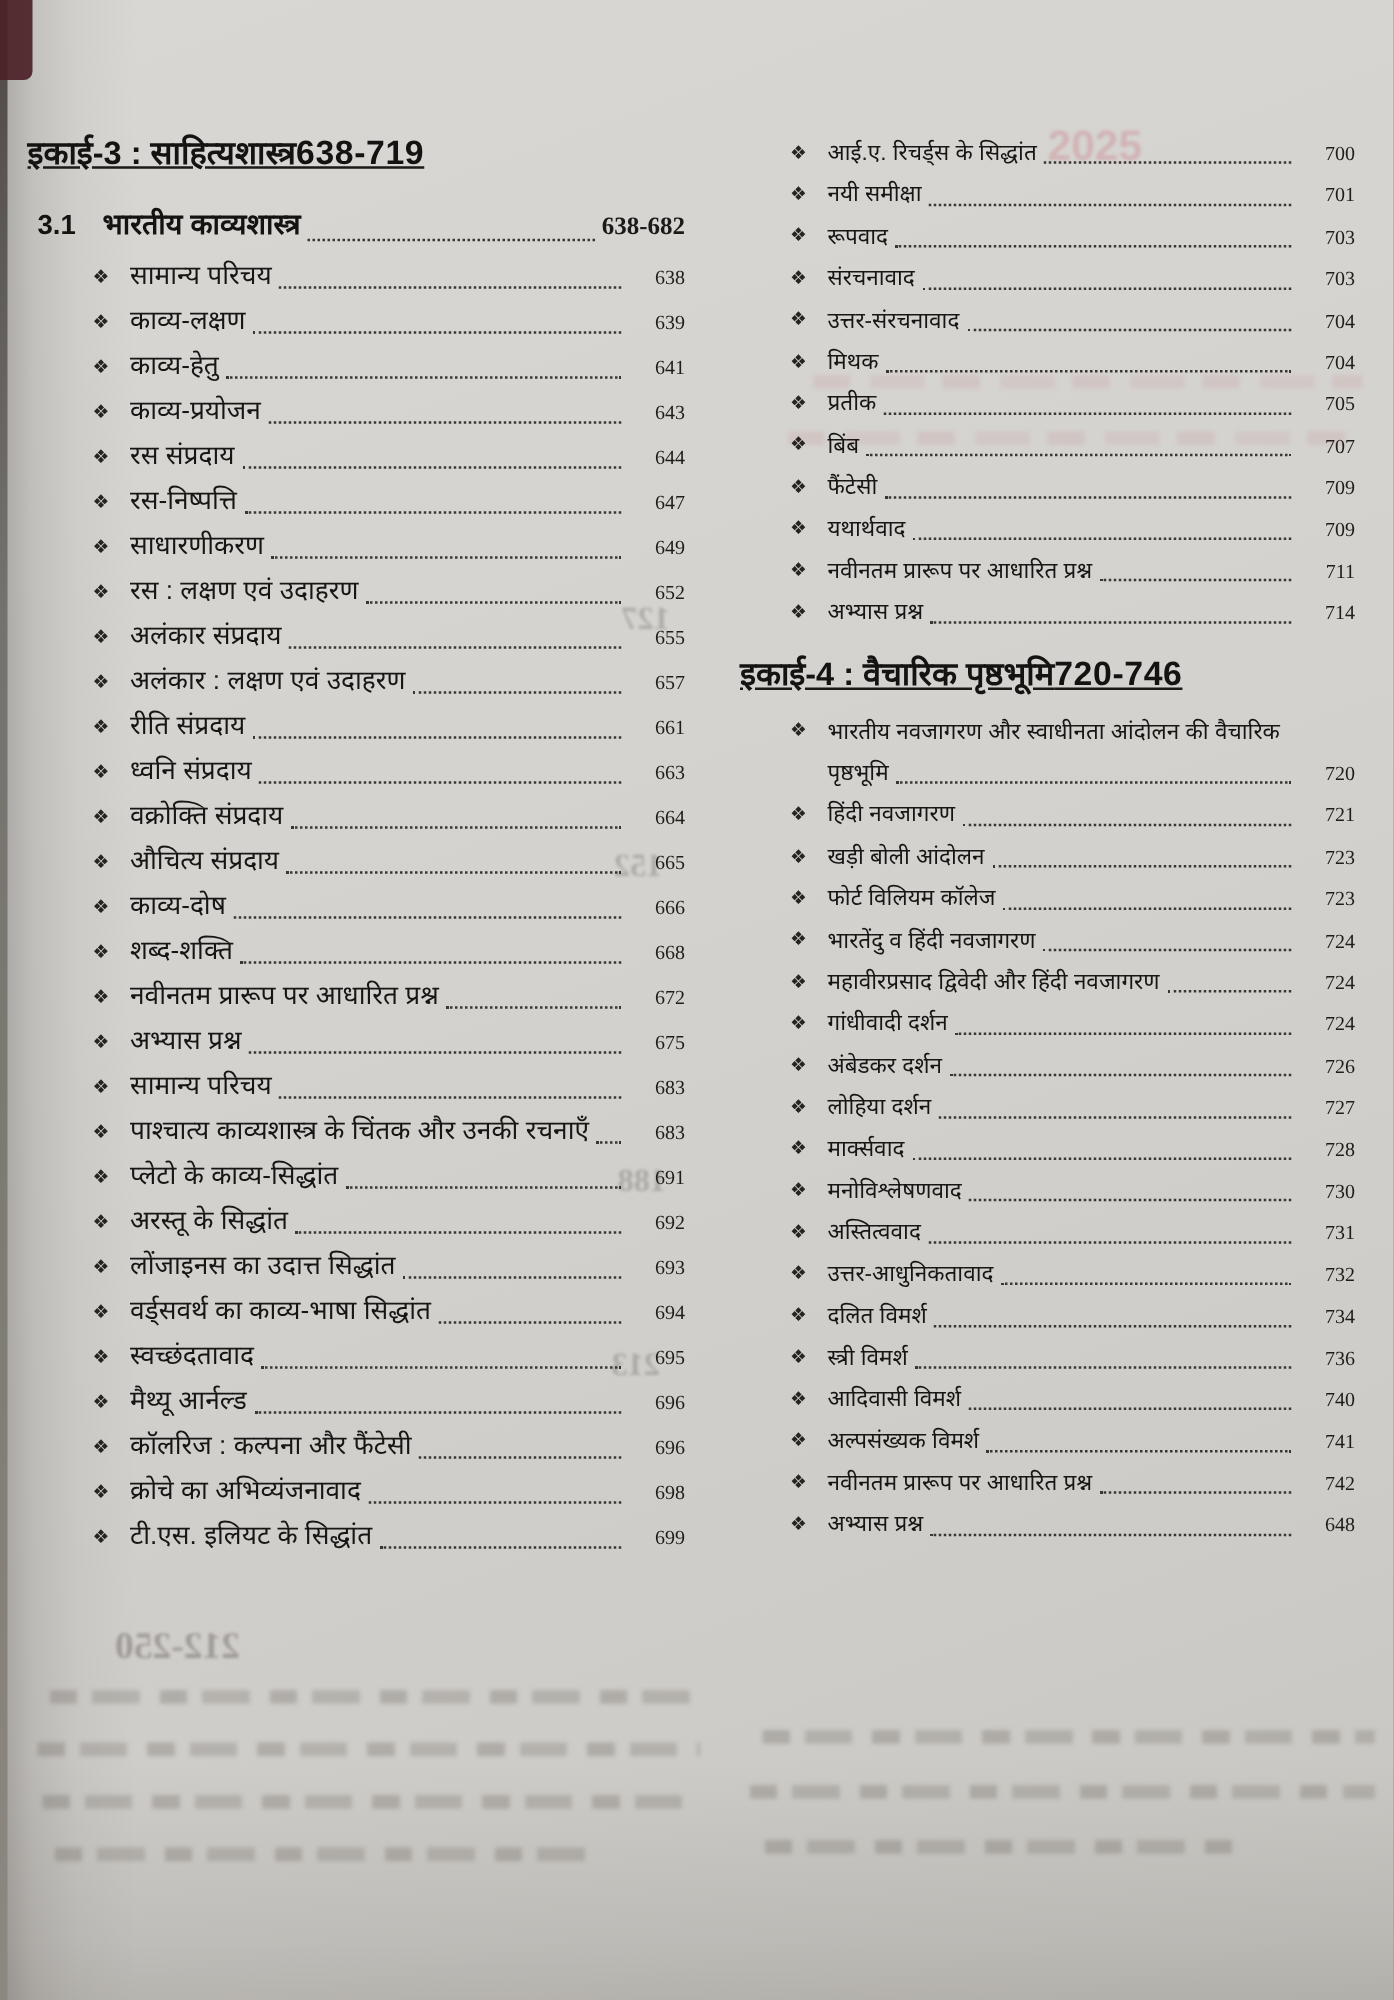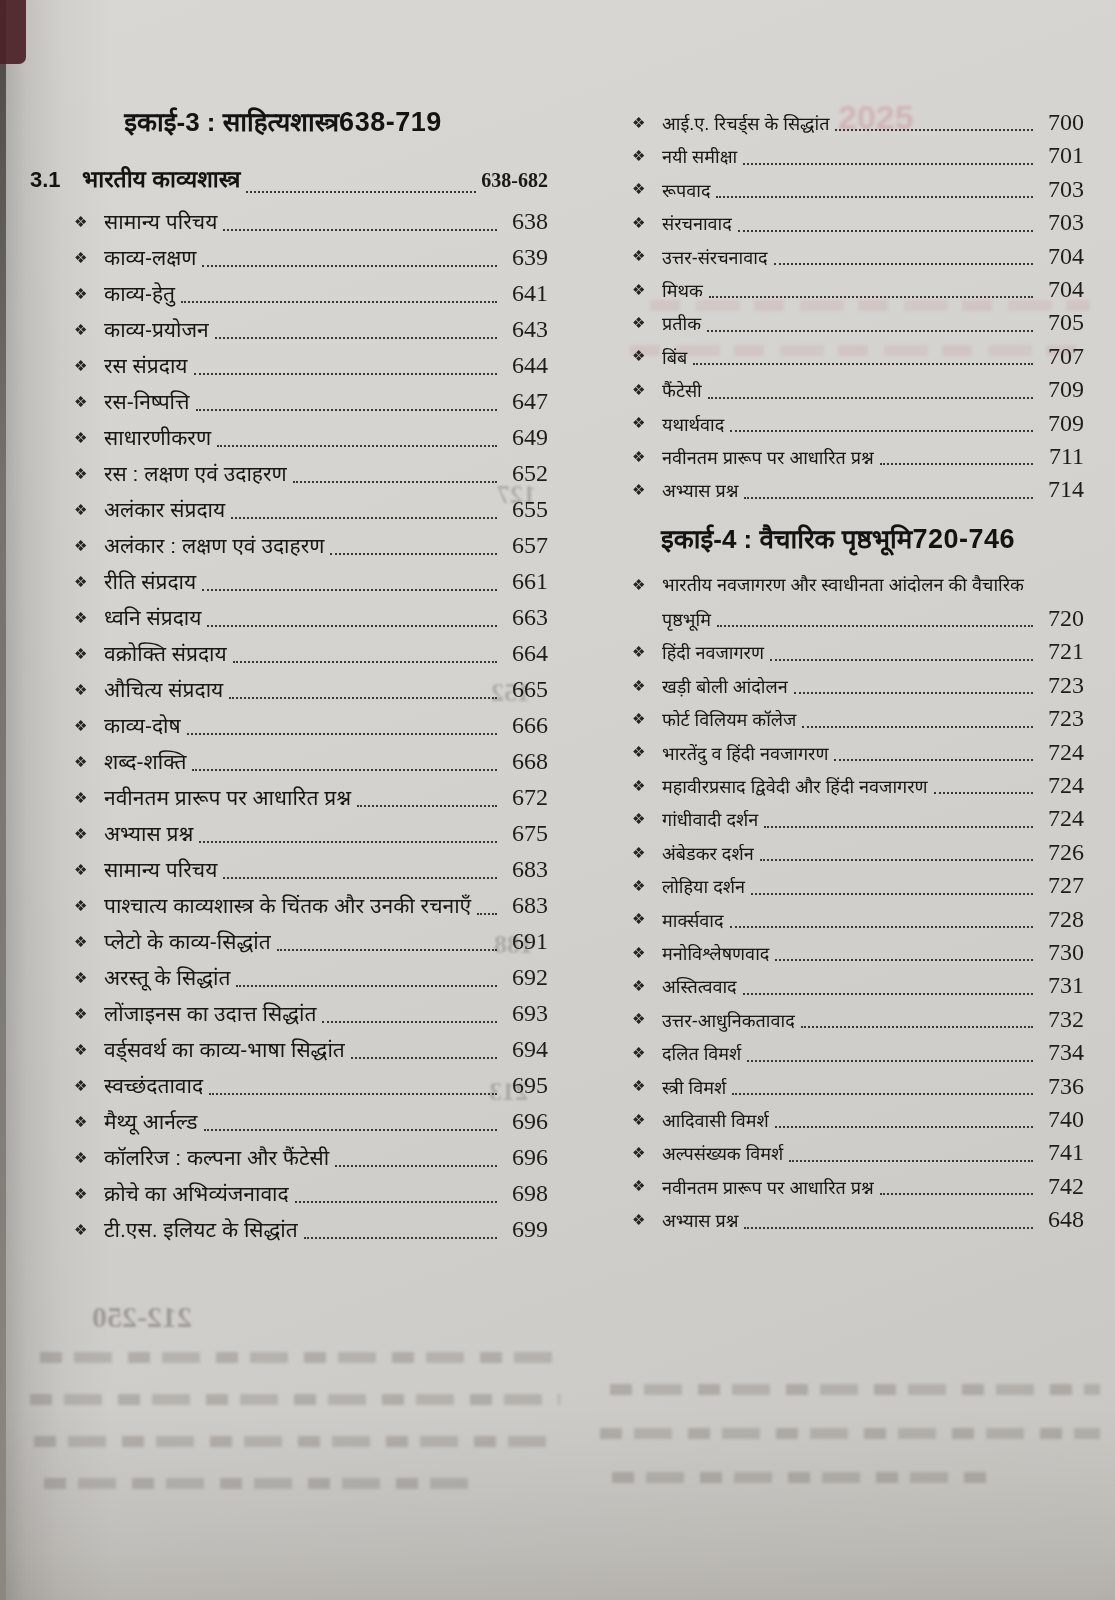--- a/index.html
+++ b/index.html
@@ -34,21 +34,21 @@
   .ghost-line.pink{background:repeating-linear-gradient(90deg, rgba(190,120,126,0.40) 0 30px, rgba(0,0,0,0) 30px 46px, rgba(190,120,126,0.33) 46px 90px, rgba(0,0,0,0) 90px 104px);opacity:.38;}
 
   
   .col{position:absolute;display:flex;flex-direction:column;}
   .col-left{left:22px;top:96px;width:526px;}
   .col-right{left:592px;top:106px;width:512px;}
 
   .row{display:flex;align-items:baseline;white-space:nowrap;}
 
   
-  .row.unit{justify-content:center;align-items:baseline;}
+  .row.unit{justify-content:flex-start;align-items:baseline;text-decoration:underline;}
   .col-left  .row.unit{height:62px;line-height:52px;}
   .col-right .row.unit{height:54px;line-height:48px;margin-top:8px;}
   .u-title{font-weight:bold;font-size:26px;color:#141311;}
   .u-pages{font-weight:bold;font-size:27px;color:#141311;letter-spacing:.5px;padding-right:4px;}
   .col-right .u-pages{padding-right:20px;}
 
   
   .row.section{height:46px;line-height:42px;}
   .s-num{font-weight:bold;font-size:22px;width:52px;flex:none;padding-left:8px;color:#141311;}
   .s-title{font-weight:bold;font-size:23px;color:#141311;}
@@ -56,21 +56,21 @@
 
   
   .col-left  .row.item,.col-left  .row.item_open,.col-left  .row.item_cont{height:36px;line-height:34px;}
   .col-right .row.item,.col-right .row.item_open,.col-right .row.item_cont{height:33.4px;line-height:32px;}
   .bullet{flex:none;font-size:15px;color:#262421;align-self:center;}
   .col-left  .bullet{width:30px;margin-left:52px;}
   .col-right .bullet{width:30px;margin-left:40px;}
   .i-title{font-size:21px;color:#171614;}
   .col-right .i-title{font-size:18px;}
   .i-cont-indent{flex:none;width:70px;}
-  .i-page{flex:none;font-family:"Liberation Serif",serif;font-size:24px;color:#1f1d1a;min-width:46px;text-align:right;}
+  .i-page{flex:none;font-family:"Liberation Serif",serif;font-size:16px;color:#1f1d1a;min-width:46px;text-align:right;}
   .col-right .i-page{padding-right:20px;}
 
   
   .leader{flex:1 1 auto;min-width:10px;height:0;border-bottom:2.6px dotted #3a3733;
     align-self:flex-end;margin:0 5px 9px 6px;}
   .col-right .leader{margin-bottom:8px;}
   .row.section .leader{margin-bottom:11px;}
 </style>
 </head>
 <body>

